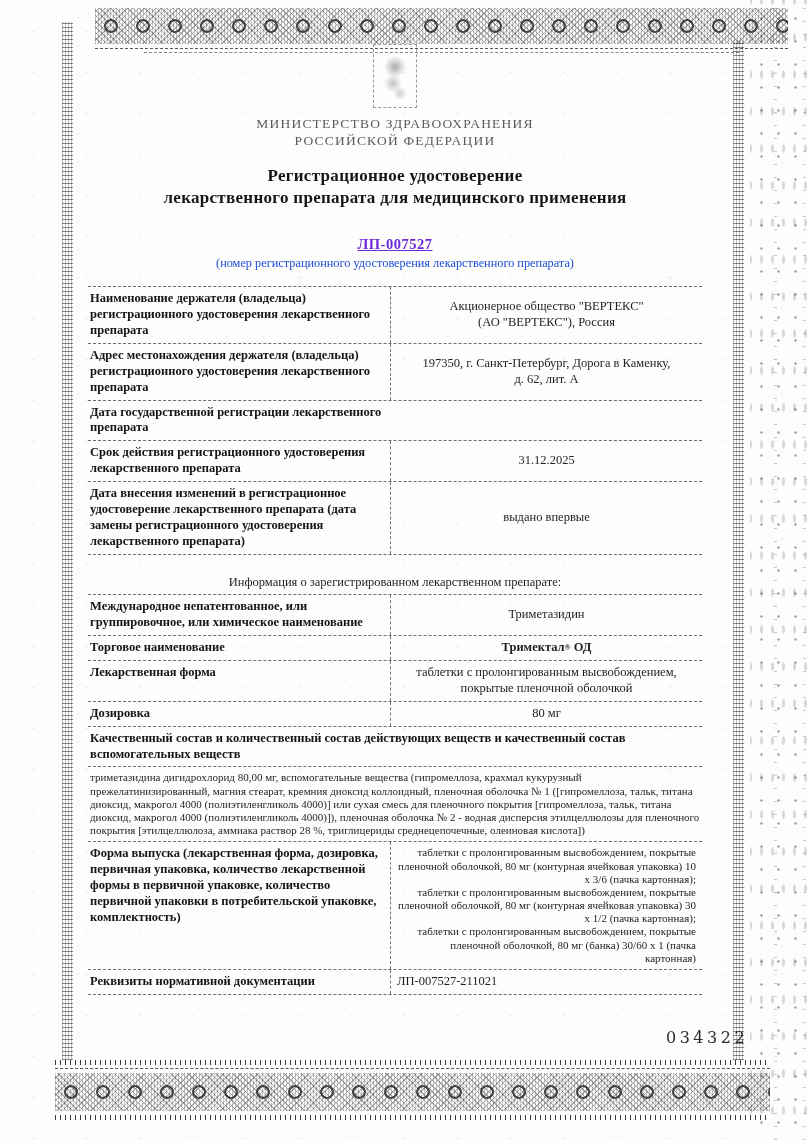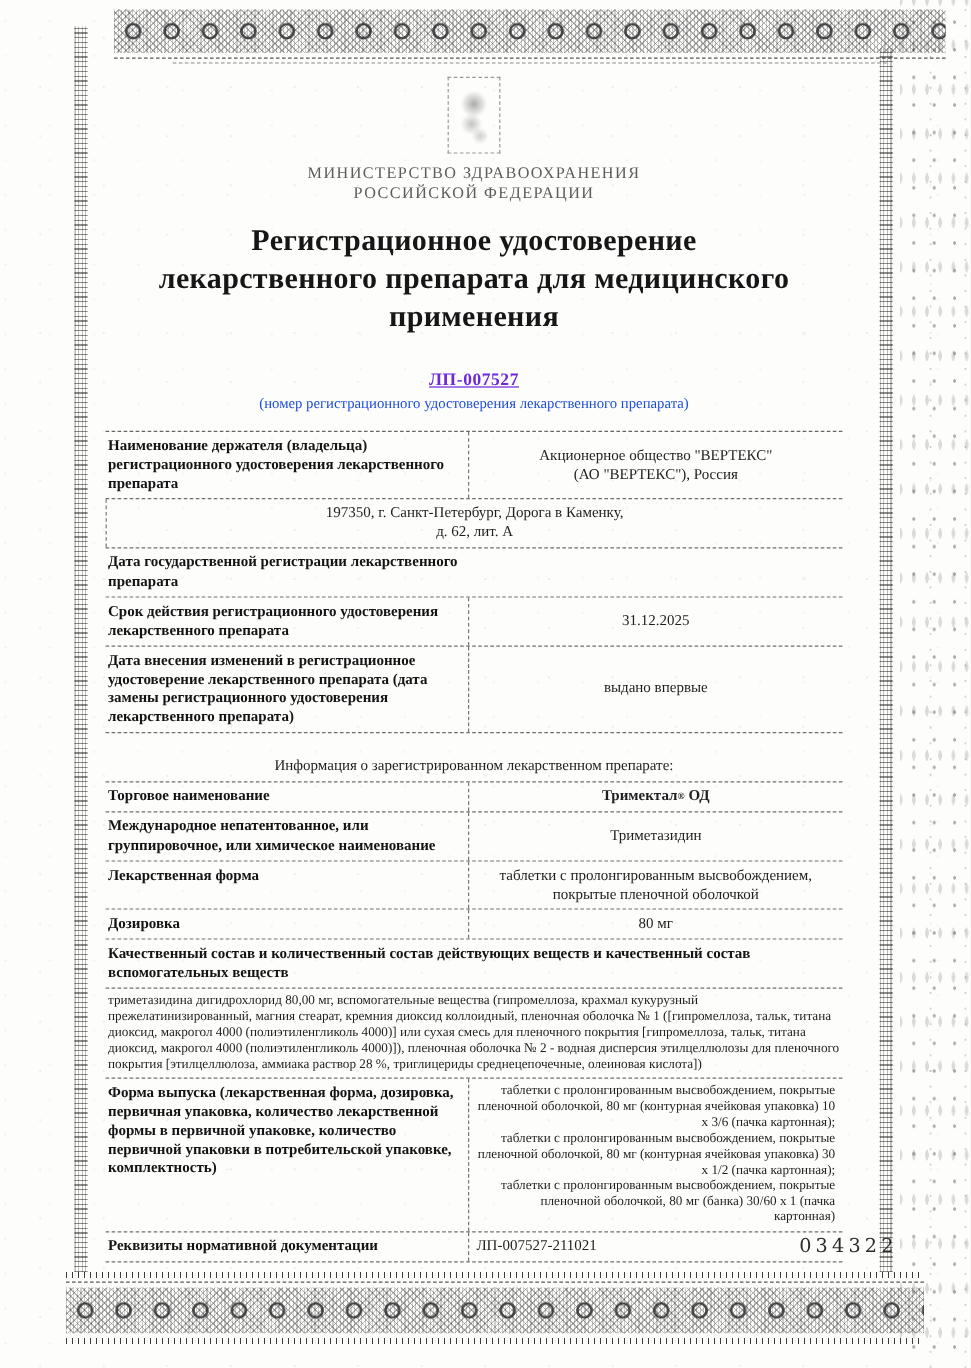--- a/index.html
+++ b/index.html
@@ -47,31 +47,31 @@
   .noise-right{
     position:absolute;left:750px;top:0;width:59px;height:1140px;opacity:.7;
     background-image:
       radial-gradient(rgba(0,0,0,.45) 1px, transparent 1.3px),
       radial-gradient(rgba(0,0,0,.3) 1px, transparent 1.3px),
       radial-gradient(rgba(0,0,0,.2) 1.2px, transparent 1.5px);
     background-size:17px 23px,29px 13px,11px 37px;
     background-position:3px 7px,11px 2px,6px 19px;
   }
   
-  .content{position:absolute;left:88px;top:64px;width:614px;text-align:center;}
+  .content{position:absolute;left:88px;top:44px;width:614px;text-align:center;}
   .emblem{
     width:42px;height:62px;margin:0 auto 8px;
     border:1px dashed #9a9a9a;
     background:
       radial-gradient(circle 9px at 50% 35%, rgba(90,90,90,.5), transparent 11px),
       radial-gradient(circle 7px at 45% 62%, rgba(110,110,110,.4), transparent 9px),
       radial-gradient(circle 5px at 62% 78%, rgba(120,120,120,.35), transparent 7px);
   }
   .ministry{font-size:13.5px;line-height:1.25;color:#5c5c5c;letter-spacing:1.2px;}
-  .doc-title{margin-top:15px;font-size:25px;font-weight:bold;line-height:1.28;color:#161616;letter-spacing:.3px;}
+  .doc-title{margin-top:15px;font-size:17px;font-weight:bold;line-height:1.28;color:#161616;letter-spacing:.3px;}
   .reg-num{margin-top:28px;font-size:14.5px;font-weight:bold;text-decoration:underline;letter-spacing:.5px;color:#6d28d9;}
   .reg-cap{margin-top:3px;font-size:12.3px;color:#1d4ed8;}
   
   .dtable{margin-top:15px;border-top:1px dashed #666;text-align:left;font-size:12.5px;line-height:1.27;}
   .t-row{display:flex;border-bottom:1px dashed #6e6e6e;}
   .t-label{width:302px;box-sizing:border-box;padding:4px 8px 4px 2px;font-weight:bold;color:#141414;}
   .t-value{
     flex:1;box-sizing:border-box;border-left:1px dashed #767676;
     padding:4px 6px;display:flex;align-items:center;justify-content:center;
     text-align:center;color:#1f1f1f;
@@ -129,53 +129,54 @@
 
     <div class="dtable">
 
       <div class="t-row">
         <div class="t-label">Наименование держателя (владельца) регистрационного удостоверения лекарственного препарата</div>
         <div class="t-value pre">Акционерное общество "ВЕРТЕКС"
 (АО "ВЕРТЕКС"), Россия</div>
       </div>
 
       <div class="t-row">
+        <div class="t-label">Адрес местонахождения держателя (владельца) регистрационного удостоверения лекарственного препарата</div>
         <div class="t-value pre">197350, г. Санкт-Петербург, Дорога в Каменку,
 д. 62, лит. А</div>
       </div>
 
       <div class="t-row">
         <div class="t-label">Дата государственной регистрации лекарственного препарата</div>
       </div>
 
       <div class="t-row">
         <div class="t-label">Срок действия регистрационного удостоверения лекарственного препарата</div>
         <div class="t-value">31.12.2025</div>
       </div>
 
       <div class="t-row">
         <div class="t-label">Дата внесения изменений в регистрационное удостоверение лекарственного препарата (дата замены регистрационного удостоверения лекарственного препарата)</div>
         <div class="t-value">выдано впервые</div>
       </div>
 
       <div class="t-full center">Информация о зарегистрированном лекарственном препарате:</div>
+
+      <div class="t-row">
+        <div class="t-label">Международное непатентованное, или группировочное, или химическое наименование</div>
+        <div class="t-value">Триметазидин</div>
+      </div>
 
       <div class="t-row">
         <div class="t-label">Торговое наименование</div>
         <div class="t-value bold">
           <span>Тримектал</span><sup>®</sup>&nbsp;<span>ОД</span>
         </div>
       </div>
 
       <div class="t-row">
-        <div class="t-label">Международное непатентованное, или группировочное, или химическое наименование</div>
-        <div class="t-value">Триметазидин</div>
-      </div>
-
-      <div class="t-row">
         <div class="t-label">Лекарственная форма</div>
         <div class="t-value pre">таблетки с пролонгированным высвобождением,
 покрытые пленочной оболочкой</div>
       </div>
 
       <div class="t-row">
         <div class="t-label">Дозировка</div>
         <div class="t-value">80 мг</div>
       </div>
 

